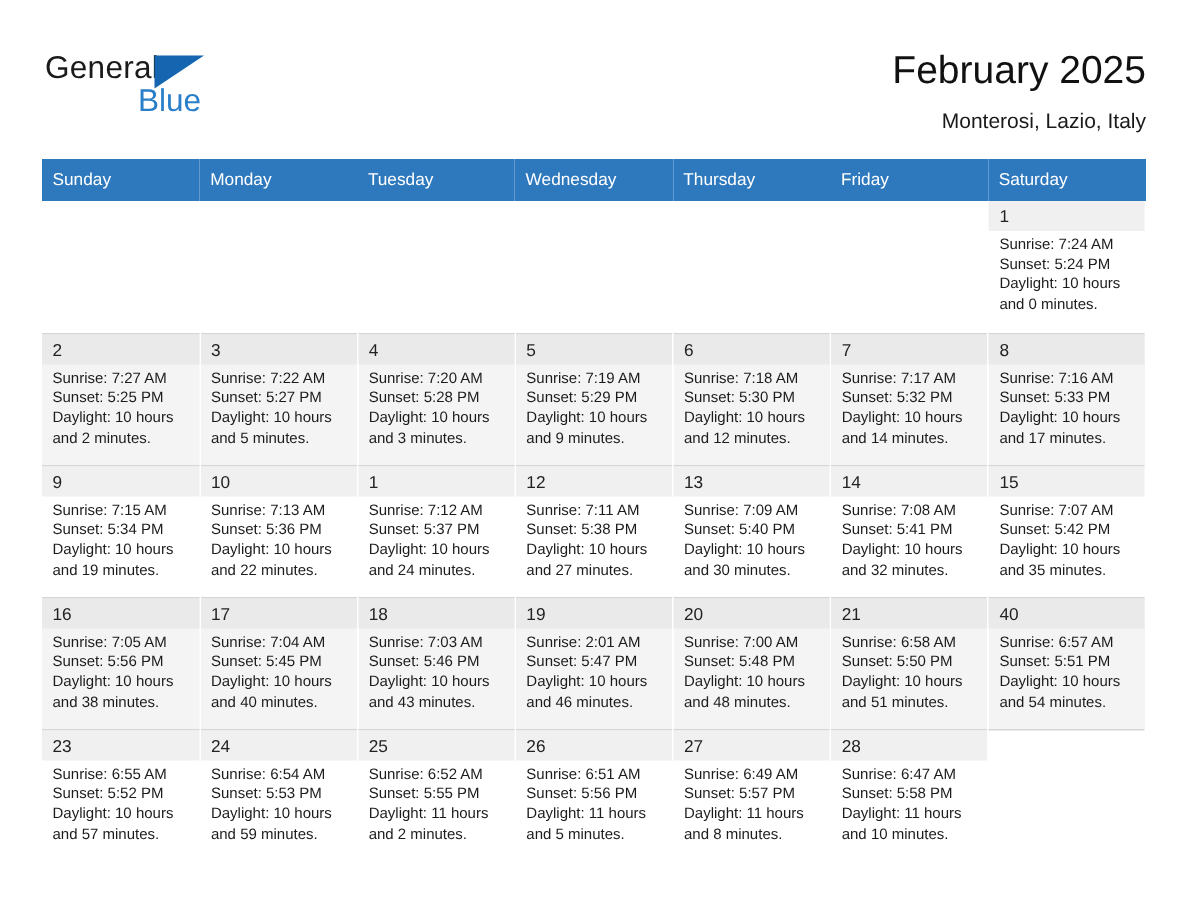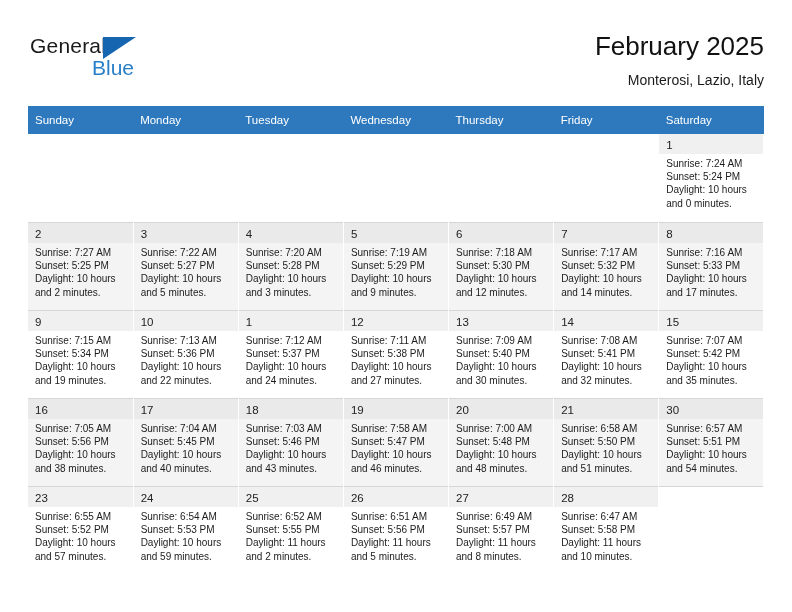--- a/index.html
+++ b/index.html
@@ -407,21 +407,21 @@
                 <span>Sunset: 5:46 PM</span>
                 <span>Daylight: 10 hours</span>
                 <span>and 43 minutes.</span>
               </span>
             </div>
           </td>
           <td>
             <div class="cell-inner">
               <span class="daynum">19</span>
               <span class="info">
-                <span>Sunrise: 7:58 AM</span>
+                <span>Sunrise: 2:01 AM</span>
                 <span>Sunset: 5:47 PM</span>
                 <span>Daylight: 10 hours</span>
                 <span>and 46 minutes.</span>
               </span>
             </div>
           </td>
           <td>
             <div class="cell-inner">
               <span class="daynum">20</span>
               <span class="info">
@@ -438,21 +438,21 @@
               <span class="info">
                 <span>Sunrise: 6:58 AM</span>
                 <span>Sunset: 5:50 PM</span>
                 <span>Daylight: 10 hours</span>
                 <span>and 51 minutes.</span>
               </span>
             </div>
           </td>
           <td>
             <div class="cell-inner">
-              <span class="daynum">30</span>
+              <span class="daynum">40</span>
               <span class="info">
                 <span>Sunrise: 6:57 AM</span>
                 <span>Sunset: 5:51 PM</span>
                 <span>Daylight: 10 hours</span>
                 <span>and 54 minutes.</span>
               </span>
             </div>
           </td>
         </tr>
         <tr>

